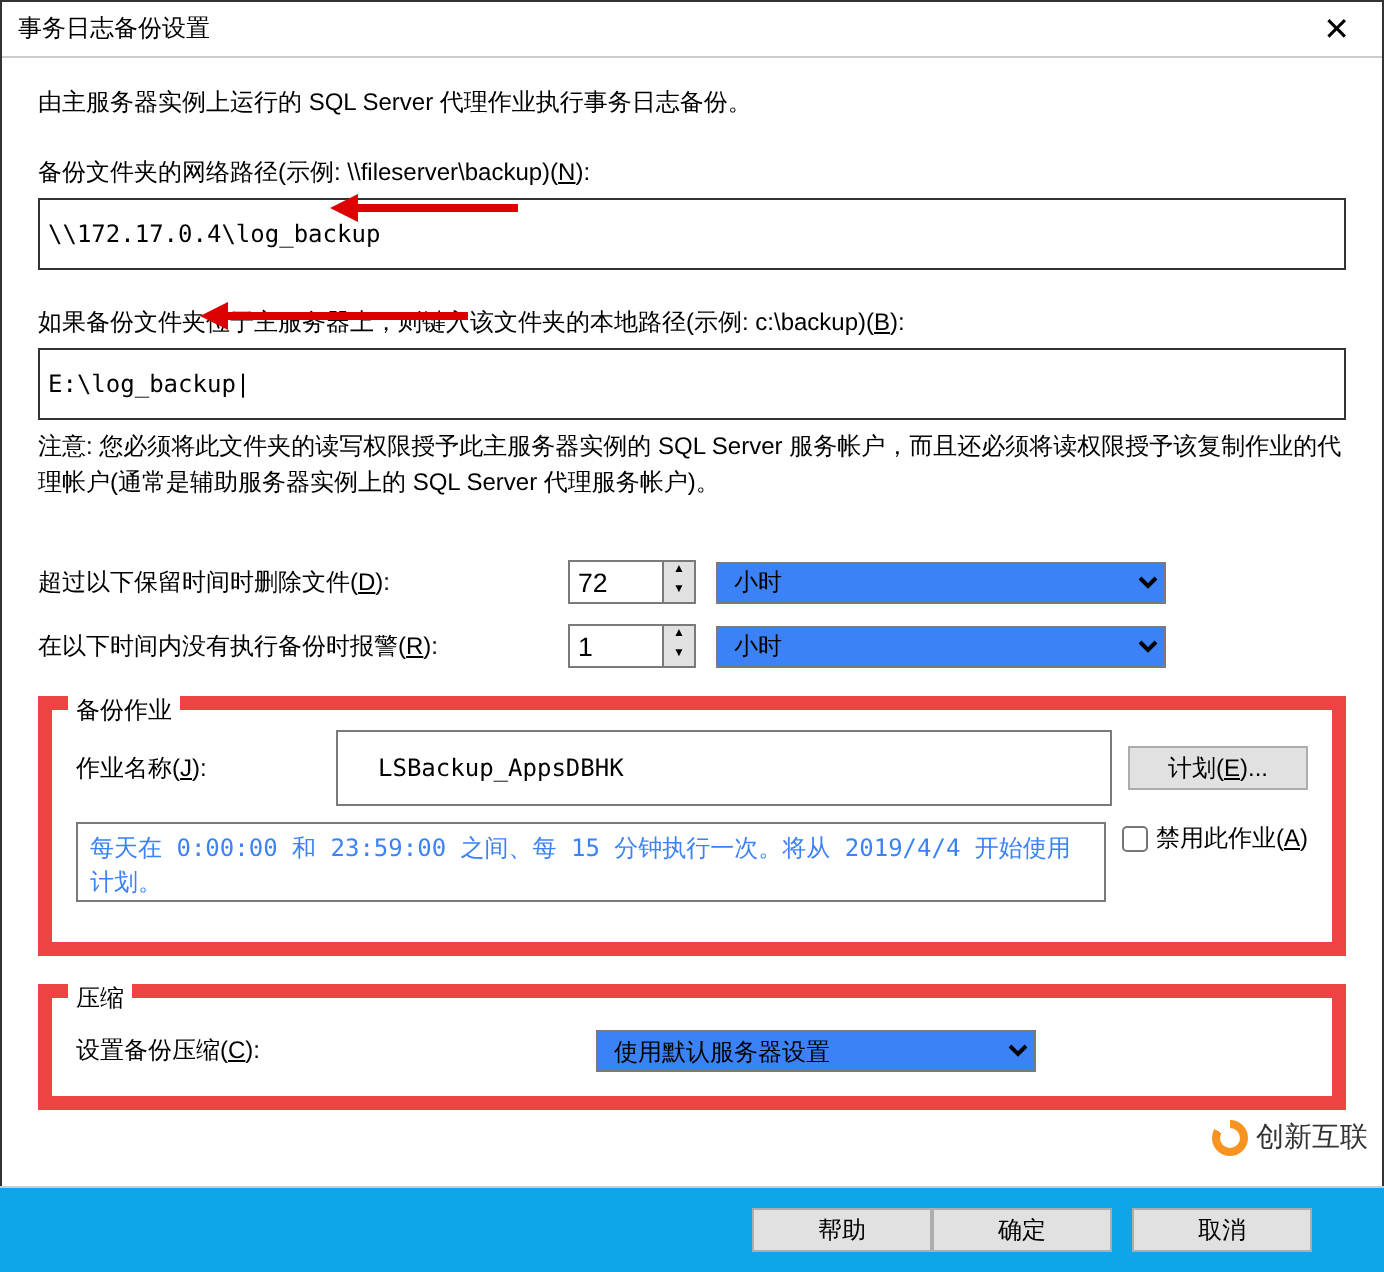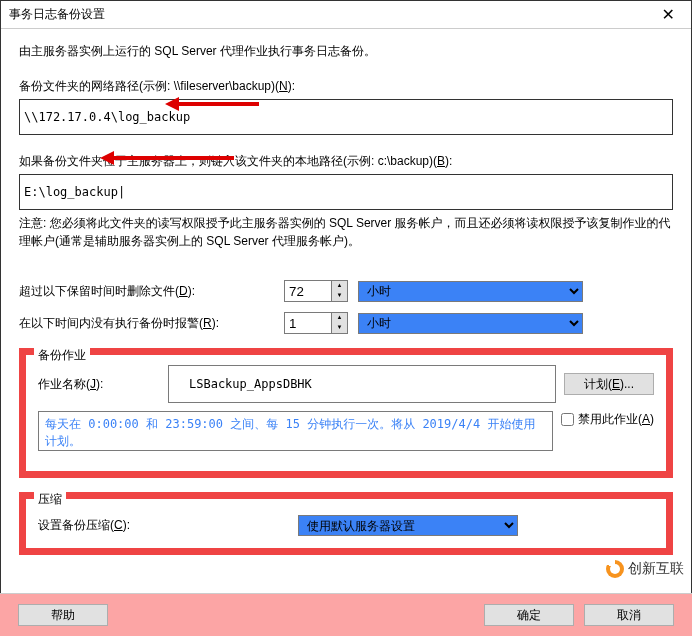--- a/index.html
+++ b/index.html
@@ -28,21 +28,21 @@
 .backup-row .lbl { width: 130px; }
 .backup-row .job-name { flex: 1; height: 38px; border: 1px solid #7a7a7a; padding: 2px 20px; font-family: Consolas, monospace; font-size: 12px; margin-right: 8px; }
 button.btn { height: 22px; min-width: 90px; background: #e1e1e1; border: 1px solid #adadad; font-size: 12px; cursor: pointer; }
 .sched-box { flex: 1; height: 40px; border: 1px solid #7a7a7a; padding: 4px 6px; font-family: Consolas, "Microsoft YaHei", monospace; font-size: 12px; line-height: 1.4; margin-right: 8px; background: #fff; overflow: hidden; color: #3b82f6; }
 .checkbox-wrap { display: flex; align-items: center; gap: 4px; }
 .checkbox-wrap input { width: 13px; height: 13px; }
 .compress-row { display: flex; align-items: center; margin-top: 6px; }
 .compress-row .lbl { width: 260px; }
 .sel-compress { width: 220px; }
 .bottom-note { margin-top: 110px; line-height: 1.5; padding: 0 18px; }
-.footer { position: absolute; bottom: 0; left: 0; right: 0; border-top: 1px solid #ccc; padding: 10px 18px; display: flex; justify-content: space-between; background: #fca5a5; }
+.footer { position: absolute; bottom: 0; left: 0; right: 0; border-top: 1px solid #ccc; padding: 10px 36px; display: flex; justify-content: flex-end; background: #0ea5e9; }
 .footer .right-btns { display: flex; gap: 10px; }
 .arrow { position: absolute; height: 14px; display: flex; align-items: center; pointer-events: none; }
 .arrow .line { height: 4px; background: #d00; }
 .arrow .head { width: 0; height: 0; border-top: 7px solid transparent; border-bottom: 7px solid transparent; border-right: 14px solid #d00; }
 .arrow1 { top: 97px; left: 165px; }
 .arrow1 .line { width: 80px; }
 .arrow2 { top: 151px; left: 100px; }
 .arrow2 .line { width: 120px; }
 .watermark { position: absolute; right: 4px; bottom: 56px; font-size: 14px; color: #333; display: flex; align-items: center; gap: 4px; background: rgba(255,255,255,0.7); padding: 2px 4px; }
 .watermark .logo { width: 18px; height: 18px; border-radius: 50%; background: conic-gradient(#f7931e 0 300deg, transparent 300deg); position: relative; }

